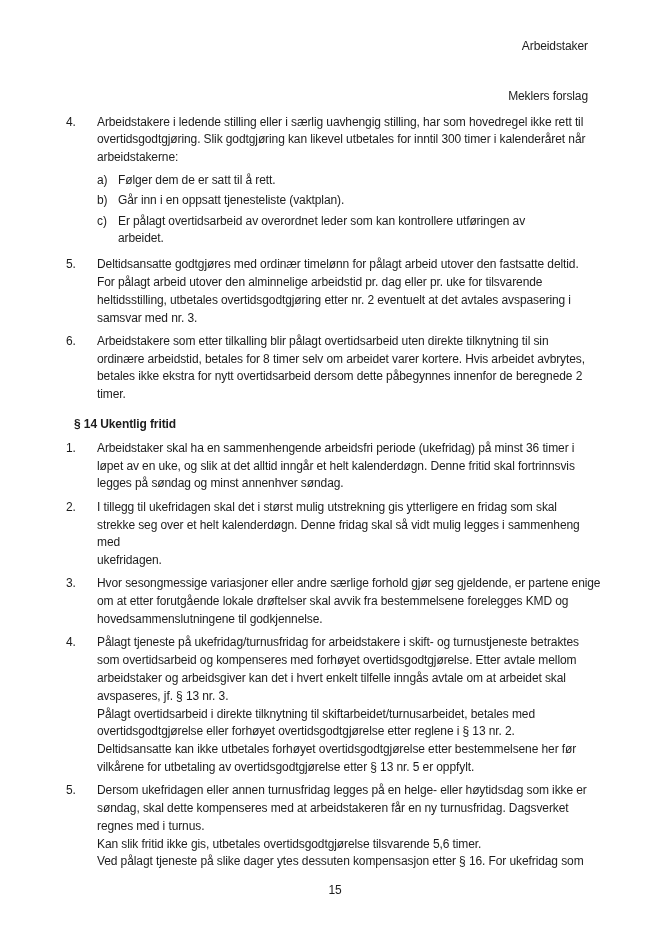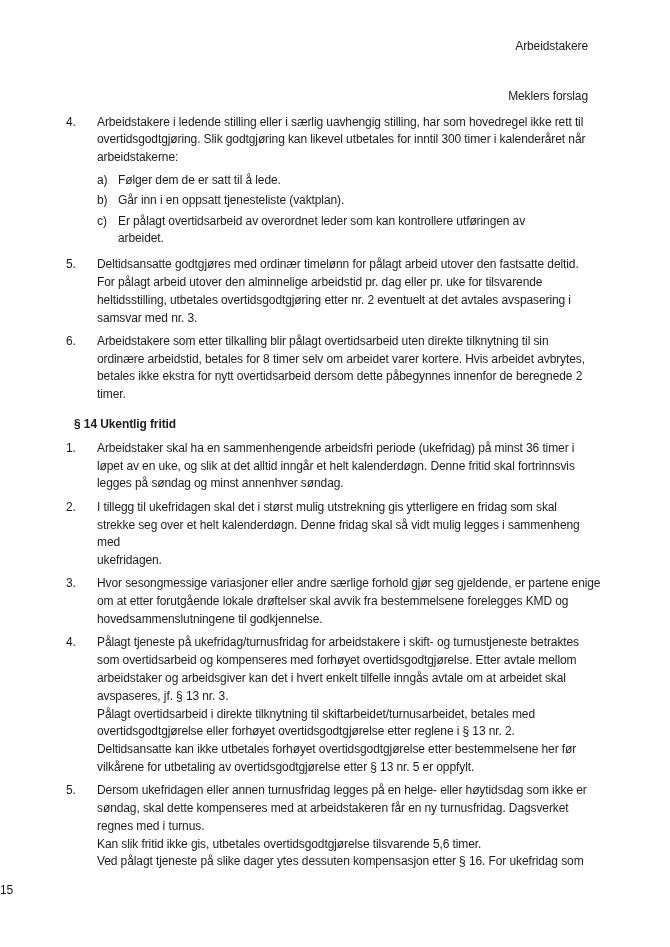--- a/index.html
+++ b/index.html
@@ -22,44 +22,44 @@
   .li { display: flex; margin-bottom: 5.5px; }
   .num { flex: 0 0 31px; }
   .content { width: 505px; }
   .para { margin: 0; white-space: pre-line; }
   .para + .para { }
   .sublist { margin-top: 5px; }
   .sublist .li { margin-bottom: 2.5px; }
   .sublist .num { flex: 0 0 21px; }
   .sublist .content { width: 484px; }
   .section-heading { font-weight: bold; margin: 12px 0 6px 8px; width: 505px; }
-  .footer { position: absolute; top: 882px; left: 0; width: 670px; text-align: left; }
+  .footer { position: absolute; top: 882px; left: 0; width: 670px; text-align: center; }
 </style>
 </head>
 <body>
 
 <div class="page">
 
   <div class="header">
-    <div class="hline1">Arbeidstakere</div>
+    <div class="hline1">Arbeidstaker</div>
     <div class="hline2">Meklers forslag</div>
   </div>
 
   <div>
     <div class="li">
       <span class="num">4.</span>
       <div class="content">
         <p class="para">Arbeidstakere i ledende stilling eller i særlig uavhengig stilling, har som hovedregel ikke rett til
 overtidsgodtgjøring. Slik godtgjøring kan likevel utbetales for inntil 300 timer i kalenderåret når
 arbeidstakerne:</p>
         <div class="sublist">
           <div class="li">
             <span class="num">a)</span>
             <div class="content">
-                <p class="para">Følger dem de er satt til å lede.</p>
+                <p class="para">Følger dem de er satt til å rett.</p>
               </div>
           </div>
           <div class="li">
             <span class="num">b)</span>
             <div class="content">
                 <p class="para">Går inn i en oppsatt tjenesteliste (vaktplan).</p>
               </div>
           </div>
           <div class="li">
             <span class="num">c)</span>

